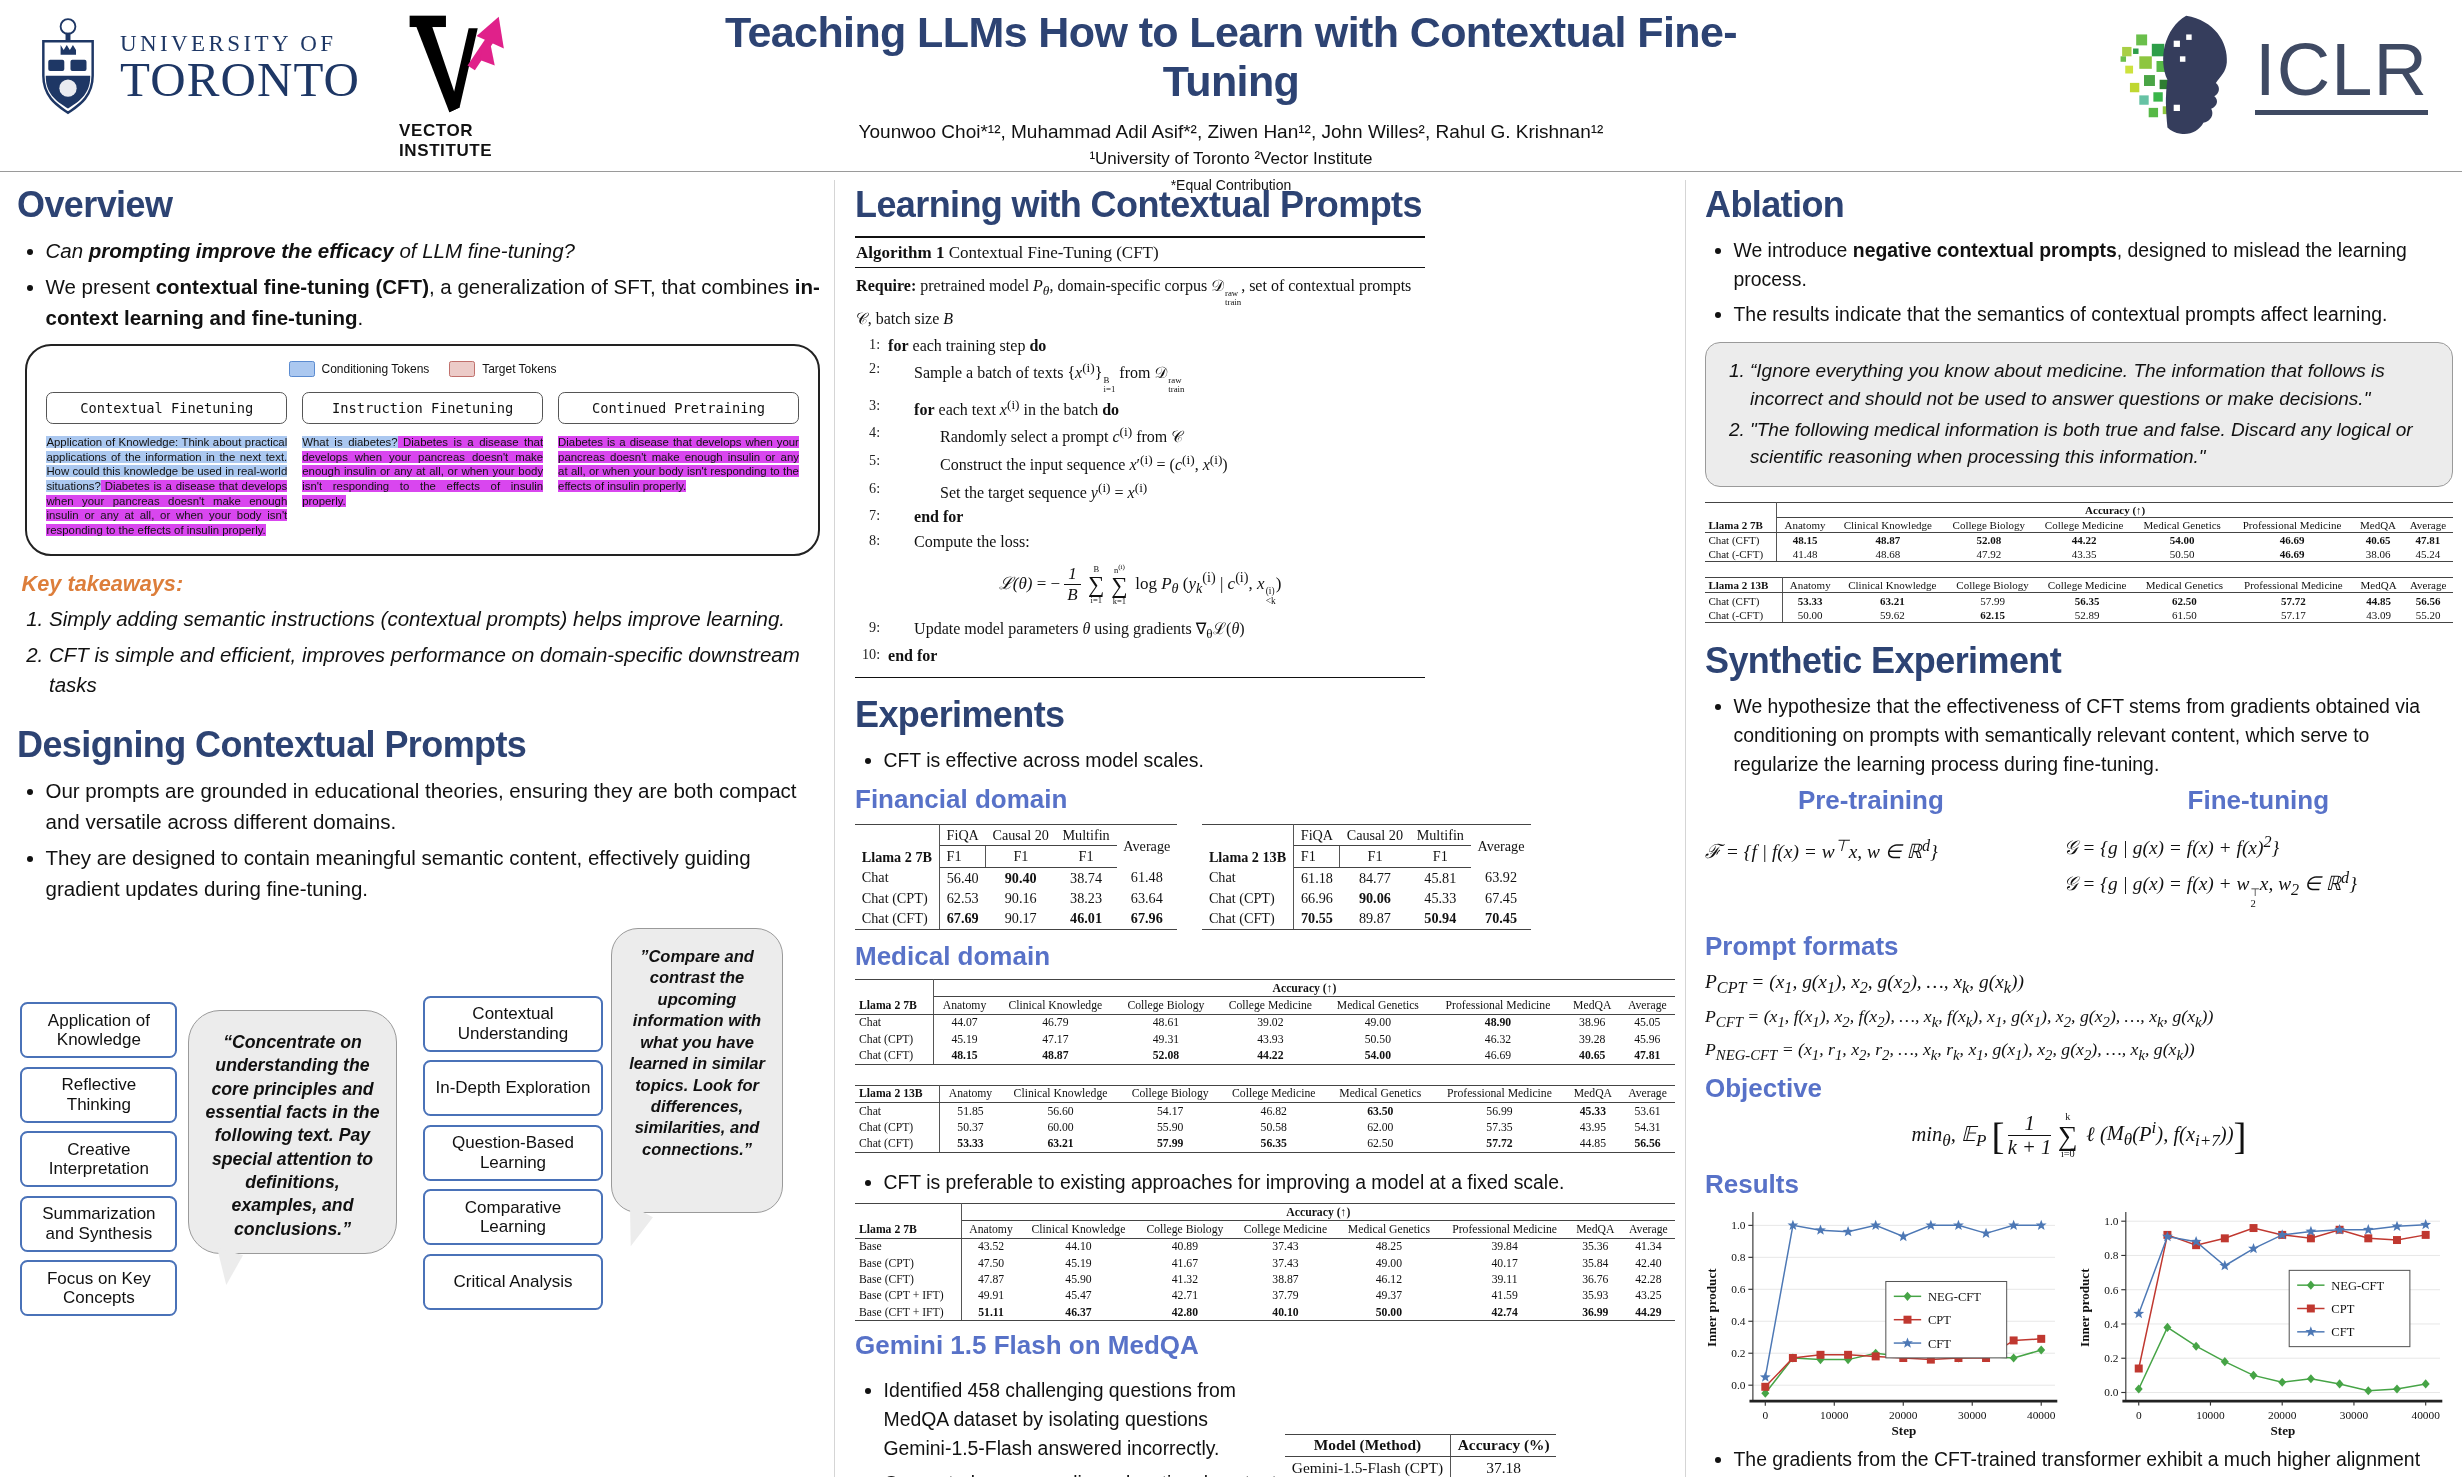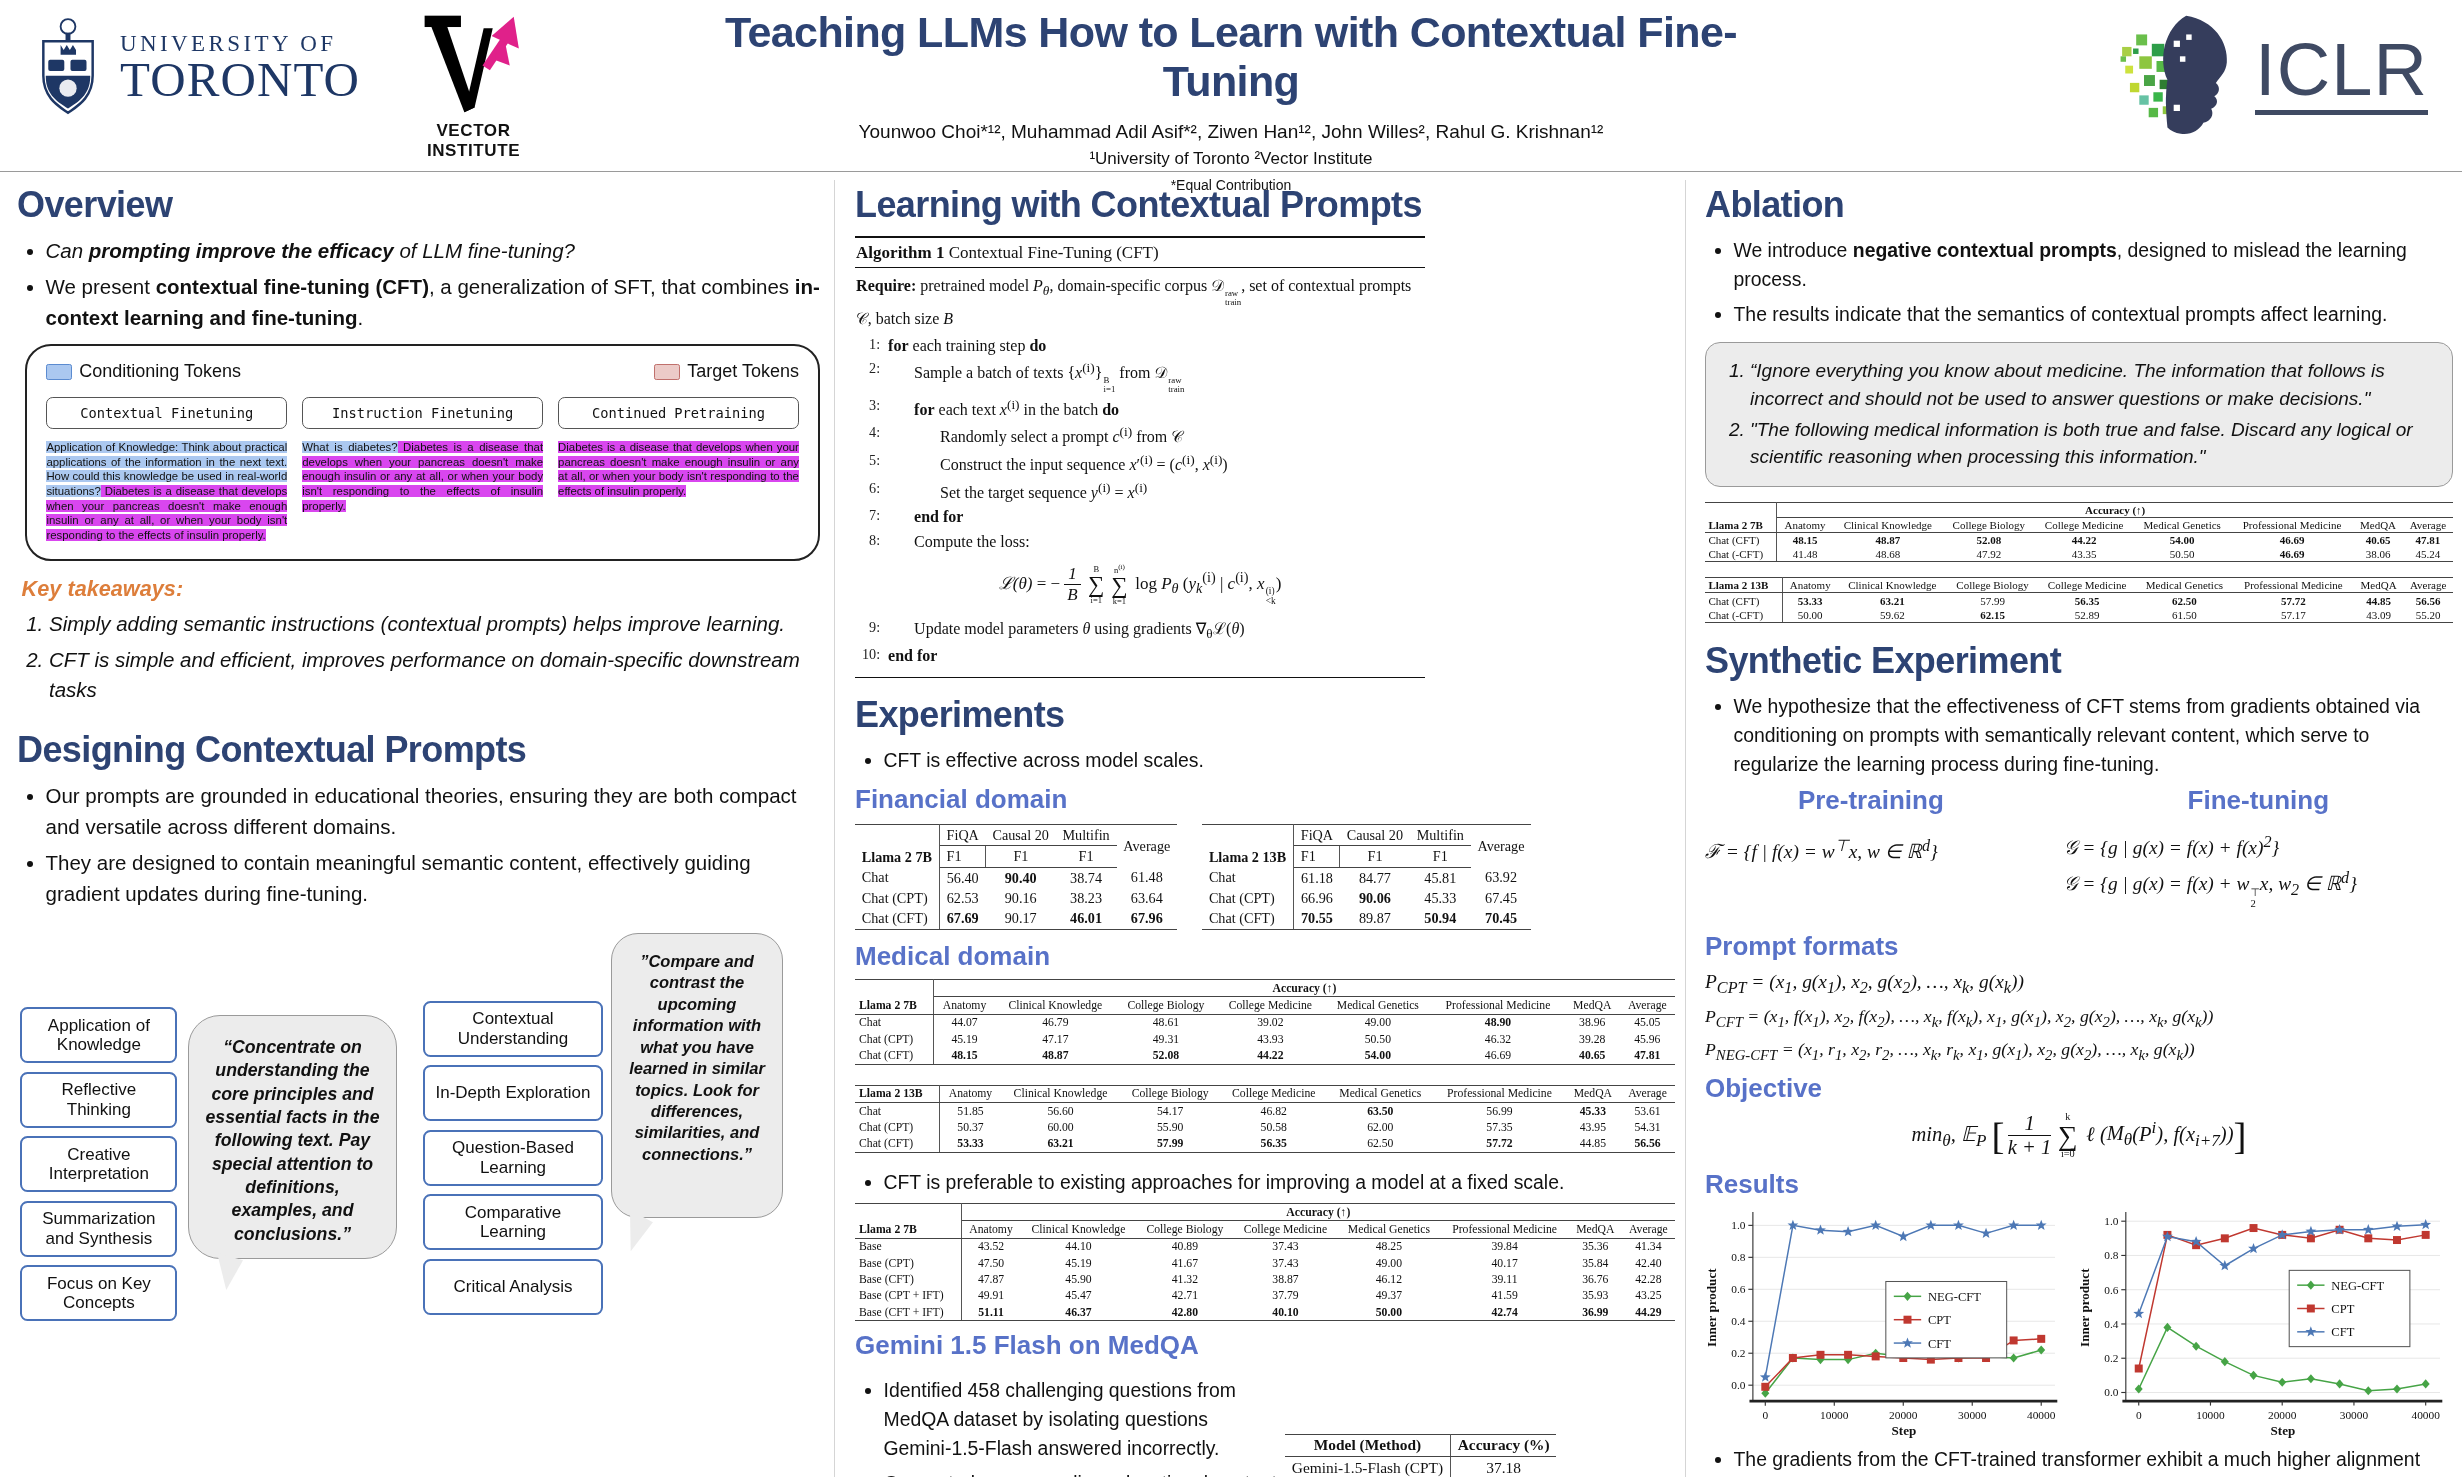--- a/index.html
+++ b/index.html
@@ -10,42 +10,42 @@
   .header{position:absolute;left:0;top:0;width:2462px;height:172px;border-bottom:1.7px solid #9a9a9a;background:#fff}
   .title-block{position:absolute;left:701px;top:8px;width:1060px;text-align:center}
   .poster-title{font-size:43px;font-weight:bold;color:#2d4373;letter-spacing:-0.6px}
   .authors{margin-top:15px;font-size:19px;color:#111}
   .affils{margin-top:5.7px;font-size:17px}
   .equal{margin-top:8px;font-size:14px}
   .uoft{position:absolute;left:31px;top:16px;display:flex;align-items:center;gap:15px}
   .uoft-text{color:#1e3765;font-family:"Liberation Serif",serif}
   .uoft-line1{font-size:23px;letter-spacing:3.4px}
   .uoft-line2{font-size:49px;letter-spacing:1.1px;line-height:0.95}
-  .vector{position:absolute;left:388px;top:10.3px;width:171px;text-align:center}
+  .vector{position:absolute;left:399px;top:10.3px;width:171px;}
   .vector-label{margin-top:3.4px;font-size:17px;font-weight:bold;color:#111;letter-spacing:0.6px}
   .iclr{position:absolute;right:34px;top:11.4px;display:flex;align-items:center;gap:11.4px}
   .iclr-text{font-size:74px;font-weight:normal;color:#3f4a63;border-bottom:5.7px solid #3f4a63;line-height:1.0;padding-bottom:2.3px;letter-spacing:1.1px}
 
   
   .col{position:absolute;top:178px;height:1300px;overflow:hidden}
   .col1{left:17px;width:809px}
   .col2{left:855px;width:820px}
   .col3{left:1705px;width:748px}
   .vsep{position:absolute;top:180px;width:1.1px;height:1298px;background:#d5d5d5}
   .vsep1{left:834px}.vsep2{left:1685px}
 
   h2.sec{font-size:36px;font-weight:bold;color:#2d4373;margin:5.7px 0 10.3px;letter-spacing:-0.6px}
   h3.sub{font-size:26px;font-weight:bold;color:#5872c8;margin:9px 0 6.8px}
   ul.b{list-style:disc;padding-left:28.5px;font-size:20.5px;line-height:1.5;margin:2.3px 0}
   ul.b li{margin:5.7px 0}
   .col2 ul.b, .col3 ul.b{font-size:19.4px}
 
   
   .dg{border:2.3px solid #222;border-radius:26px;padding:15px 19.4px 17px;margin:10.3px 5.7px 5.7px 8px;background:#fff}
-  .dg-legend{display:flex;justify-content:space-between;gap:20px;font-size:18px;margin-bottom:15px}
+  .dg-legend{display:flex;justify-content:center;gap:20px;font-size:12px;margin-bottom:15px}
   .dg-legend .it{display:flex;align-items:center;gap:6.8px}
   .sw{display:inline-block;width:26px;height:16px;border-radius:2.3px}
   .sw.cond{background:#abc8f0;border:1.1px solid #5b8bd0}
   .sw.target{background:#eccbc8;border:1.1px solid #c0706c}
   .dg-panels{display:flex;gap:15px}
   .dg-panel{flex:1}
   .dg-title{border:1.7px solid #555;border-radius:6.8px;padding:6.8px 3.4px;text-align:center;
             font-family:"DejaVu Sans Mono","Liberation Mono",monospace;font-size:13.7px;margin-bottom:11.4px;background:#fff;white-space:nowrap}
   .dg-text{font-size:11.4px;line-height:1.28;text-align:justify}
   .dg-text .cond{background:#abc8f0}

